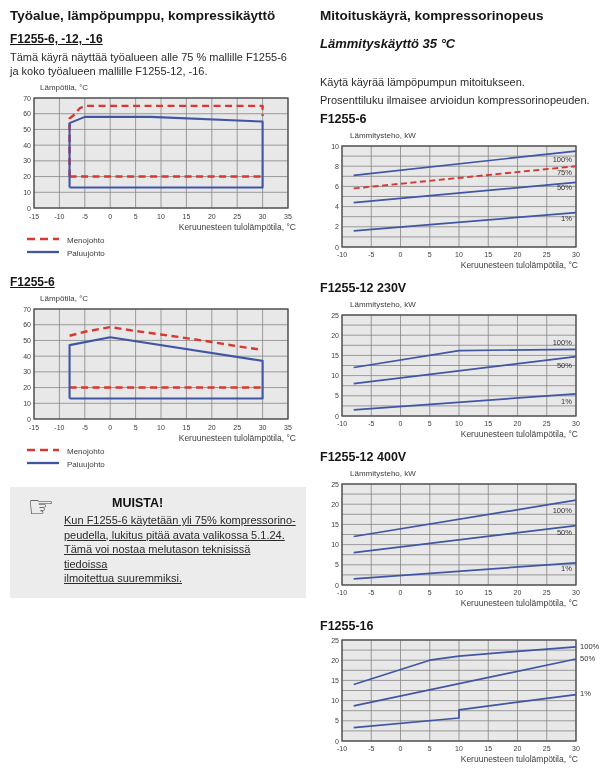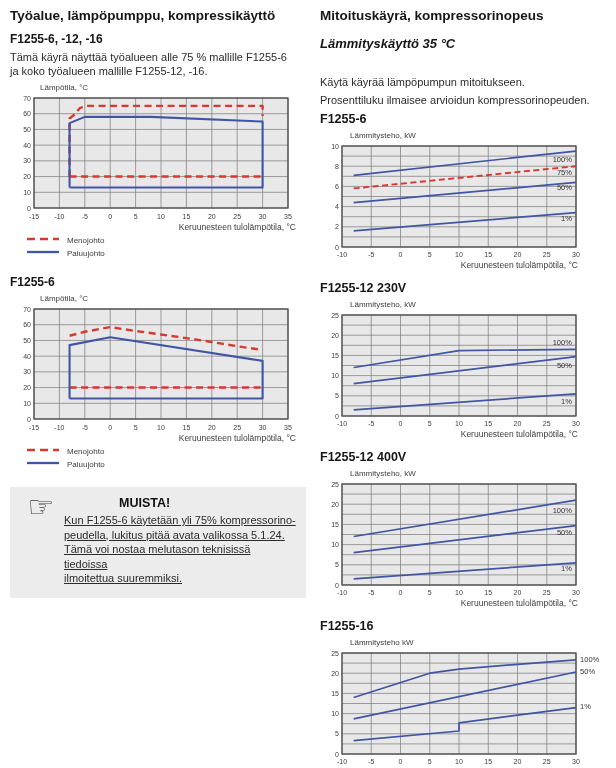--- a/index.html
+++ b/index.html
@@ -1,39 +1,39 @@
 <!DOCTYPE html>
 <html style="--red: #d93831; --blue: #4055a4; --notebg: #ececec;"><head>
 <meta charset="utf-8">
 <style>
   html,body{margin:0;padding:0;background:#fff;}
   body{width:616px;height:768px;font-family:"Liberation Sans",sans-serif;color:#262626;overflow:hidden;}
   .page{display:flex;gap:14px;padding:4px 6px 0 10px;box-sizing:border-box;}
   .col-left{width:296px;flex:none;}
   .col-right{width:286px;flex:none;}
   h1.doc{font-size:13.5px;font-weight:bold;color:#161616;margin:4px 0 8px 0;letter-spacing:0;}
-  h2.doc{font-size:12px;font-weight:bold;color:#161616;margin:9px 0 4px 0;}
+  h2.doc{font-size:12px;font-weight:bold;color:#161616;margin:9px 0 4px 0;text-decoration:underline;}
   h3.model{font-size:12.5px;font-weight:bold;color:#161616;margin:11px 0 3px 0;}
   .subtitle{font-size:13px;font-weight:bold;font-style:italic;color:#161616;margin:13px 0 24px 0;}
   p.body{font-size:11px;line-height:14px;margin:0 0 5px 0;color:#2b2b2b;}
   .pre{white-space:pre-line;}
   .axis-label{font-size:8px;color:#3c3c3c;margin:5px 0 2px 2px;padding-left:28px;}
   .xlabel{font-size:8.5px;color:#3c3c3c;text-align:right;margin:0 0 2px 0;}
   .xlabel.left-col{margin-right:10px;}
   .xlabel.right-col{margin-right:28px;}
   svg.chart{display:block;}
   .legend{margin:4px 0 0 16px;}
   .legend-row{display:flex;align-items:flex-start;gap:7px;height:13px;}
   .legend-row svg{flex:none;}
   .sw-red{stroke:var(--red,#d93831);stroke-width:2.6;stroke-dasharray:8 5;}
   .sw-blue{stroke:var(--blue,#4055a4);stroke-width:2.3;}
   .legend-label{font-size:8px;color:#3c3c3c;}
   .note{background:var(--notebg,#ececec);margin-top:14px;padding:9px 10px 12px 8px;display:flex;align-items:flex-start;}
   .note-icon{flex:none;width:46px;font-size:30px;line-height:26px;color:#3d3d3d;text-align:center;transform:translateY(-2px);}
-  .note-title{font-size:12.5px;font-weight:bold;color:#111;margin:0 0 3px 7px;padding-left:48px;}
+  .note-title{font-size:12.5px;font-weight:bold;color:#111;margin:0 0 3px 0;padding-left:48px;}
   .note-body{font-size:11px;line-height:14.5px;color:#2b2b2b;text-decoration:underline;}
 </style>
 </head>
 <body>
 
 <div class="page">
 
   <div class="col-left">
     <h1 class="doc">Työalue, lämpöpumppu, kompressikäyttö</h1>
 
@@ -330,21 +330,20 @@
         <polyline points="33.7,56.52 256,20.16" fill="none" stroke="#4055a4" stroke-width="1.7" stroke-linejoin="round"></polyline>
         <polyline points="33.7,72.68 256,45.612" fill="none" stroke="#4055a4" stroke-width="1.7" stroke-linejoin="round"></polyline>
         <polyline points="33.7,98.94 256,82.78" fill="none" stroke="#4055a4" stroke-width="1.7" stroke-linejoin="round"></polyline>
         <text x="251.90499999999997" y="32.760000000000005" font-size="7.5" fill="#333" text-anchor="end" font-family="Liberation Sans, sans-serif">100%</text>
         <text x="251.90499999999997" y="54.576" font-size="7.5" fill="#333" text-anchor="end" font-family="Liberation Sans, sans-serif">50%</text>
         <text x="251.90499999999997" y="90.93599999999999" font-size="7.5" fill="#333" text-anchor="end" font-family="Liberation Sans, sans-serif">1%</text>
       </svg>
     <div class="xlabel right-col">Keruunesteen tulolämpötila, °C</div>
 
     <h3 class="model">F1255-16</h3>
-    <div class="axis-label">Lämmitysteho kW</div>
     <svg class="chart" width="286" height="118">
         <rect x="22" y="4" width="234" height="101" fill="#e8e8e8"></rect>
         <line x1="22" y1="4" x2="22" y2="105" stroke="#858585" stroke-width="0.8"></line>
         <text x="22" y="114.5" font-size="7" fill="#3c3c3c" text-anchor="middle" font-family="Liberation Sans, sans-serif">-10</text>
         <line x1="51.25" y1="4" x2="51.25" y2="105" stroke="#858585" stroke-width="0.8"></line>
         <text x="51.25" y="114.5" font-size="7" fill="#3c3c3c" text-anchor="middle" font-family="Liberation Sans, sans-serif">-5</text>
         <line x1="80.5" y1="4" x2="80.5" y2="105" stroke="#858585" stroke-width="0.8"></line>
         <text x="80.5" y="114.5" font-size="7" fill="#3c3c3c" text-anchor="middle" font-family="Liberation Sans, sans-serif">0</text>
         <line x1="109.75" y1="4" x2="109.75" y2="105" stroke="#858585" stroke-width="0.8"></line>
         <text x="109.75" y="114.5" font-size="7" fill="#3c3c3c" text-anchor="middle" font-family="Liberation Sans, sans-serif">5</text>

